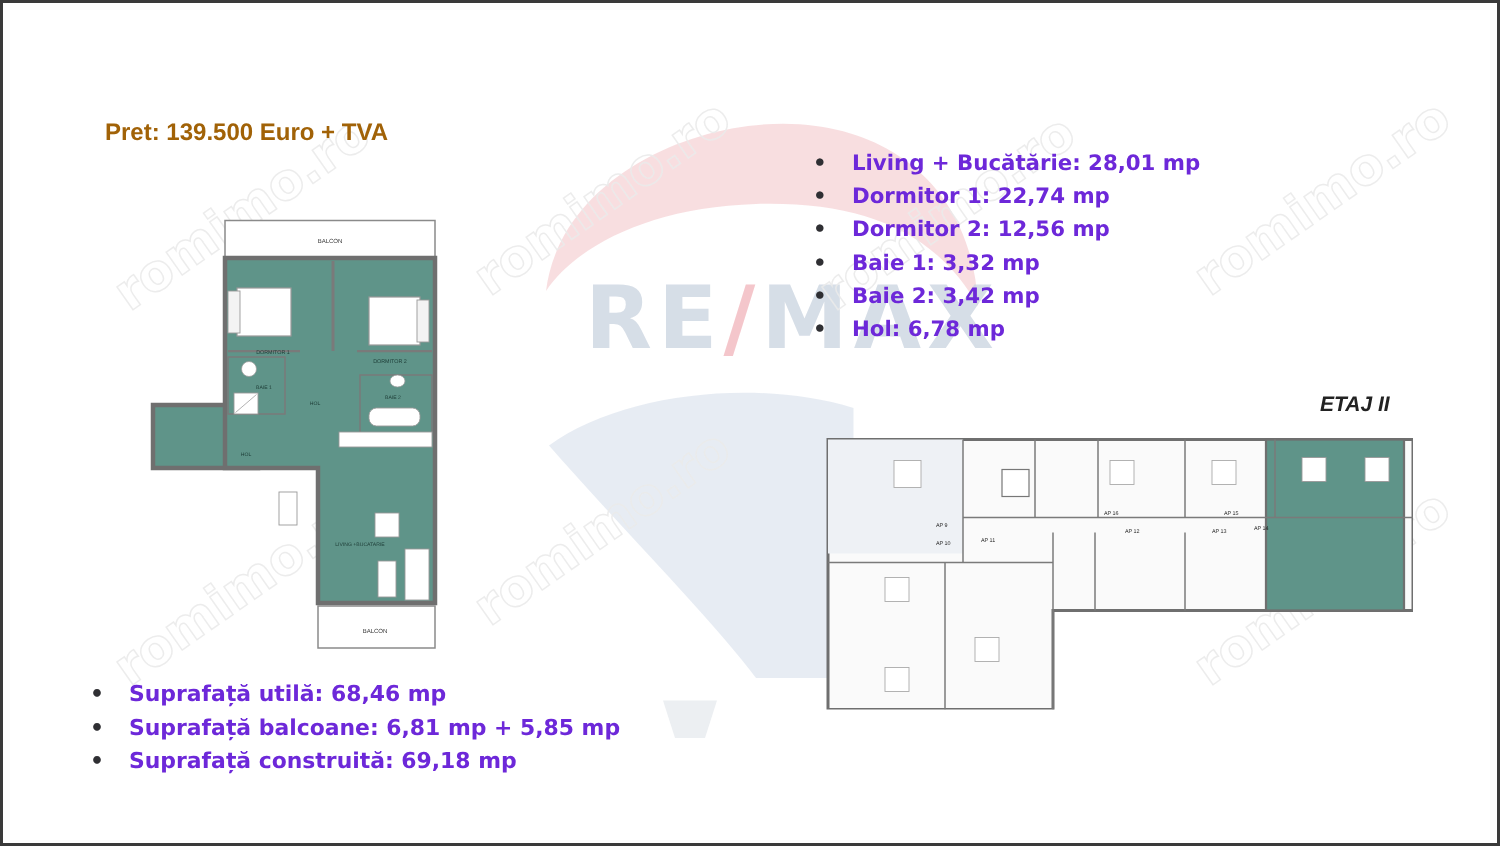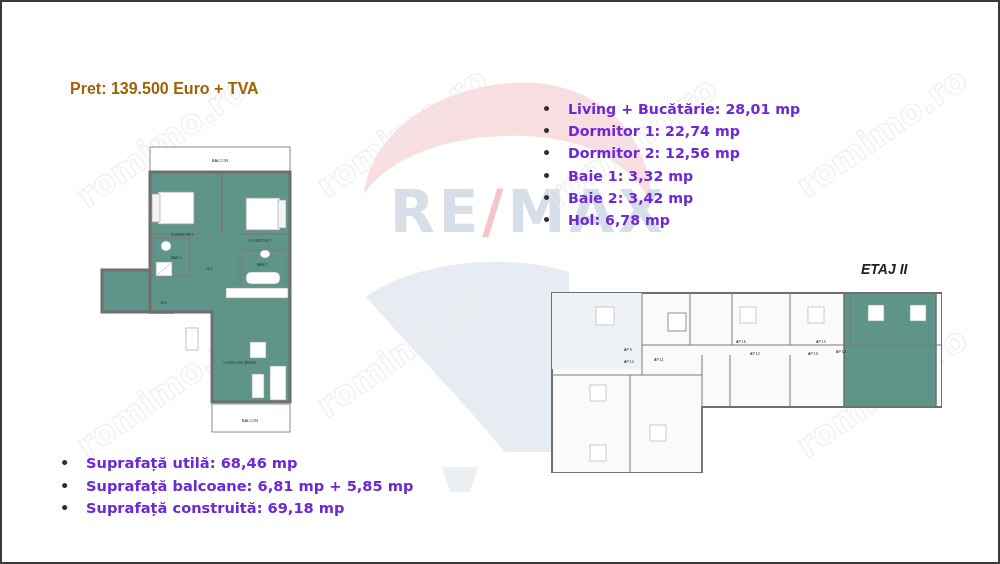--- a/index.html
+++ b/index.html
@@ -16,21 +16,21 @@
     .wm { position: absolute; font-family: "DejaVu Sans", sans-serif; font-size: 34px; font-weight: bold; color: transparent; -webkit-text-stroke: 1px #ebebeb; transform: rotate(-35deg); white-space: nowrap; opacity: 0.9; }
 
     .price { position: absolute; left: 68px; top: 78px; font-family: "Liberation Sans", sans-serif; font-weight: bold; font-size: 16px; color: #a16207; }
 
     ul.specs { position: absolute; list-style: none; font-family: "DejaVu Sans", sans-serif; font-weight: bold; color: #6d28d9; }
     ul.specs li { position: relative; padding-left: 30px; }
     ul.specs li::before { content: "•"; position: absolute; left: 4px; top: 0; color: #2f2f33; }
     .rooms { left: 536px; top: 96px; font-size: 14.2px; line-height: 22.2px; }
     .areas { left: 54px; top: 450px; font-size: 14.6px; line-height: 22.5px; }
 
-    .etaj { position: absolute; left: 859px; top: 259px; font-family: "Liberation Sans", sans-serif; font-style: italic; font-weight: bold; font-size: 14px; color: #222; }
+    .etaj { position: absolute; left: 878px; top: 259px; font-family: "Liberation Sans", sans-serif; font-style: italic; font-weight: bold; font-size: 14px; color: #222; }
 
     .apt-plan { position: absolute; left: 98px; top: 140px; width: 210px; height: 295px; }
     .building-plan { position: absolute; left: 548px; top: 283px; width: 392px; height: 188px; }
   </style>
 </head>
 <body>
 
 <div class="frame">
 
   <svg class="logo-balloon-top" viewBox="0 0 300 190">

